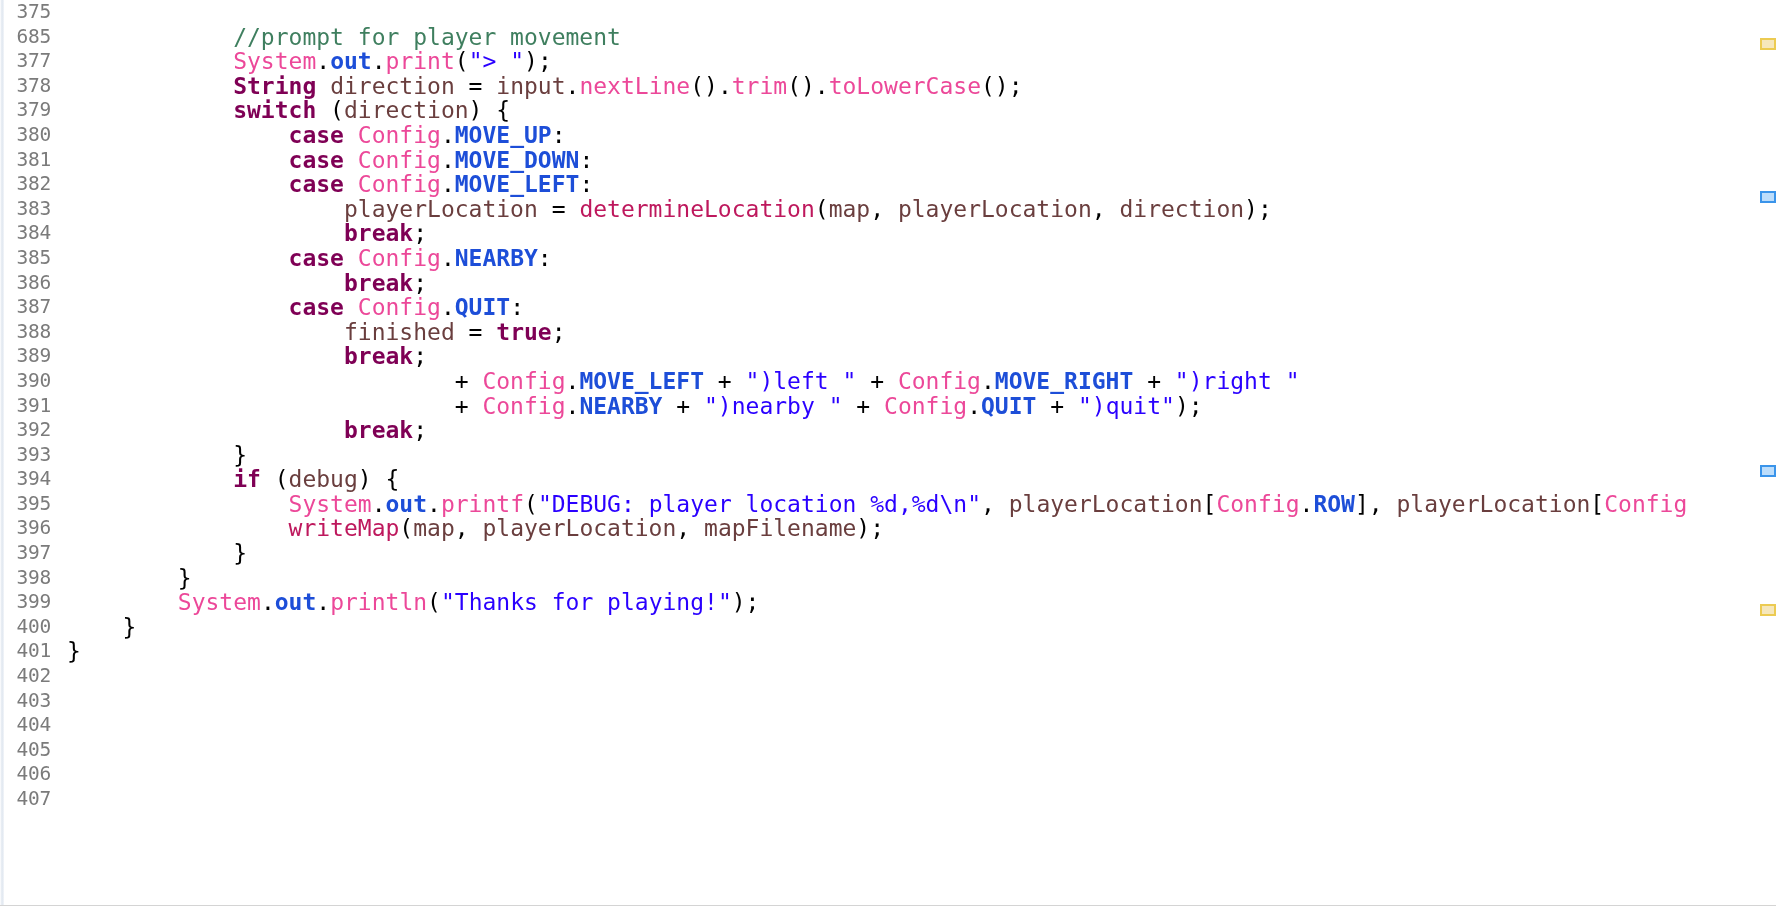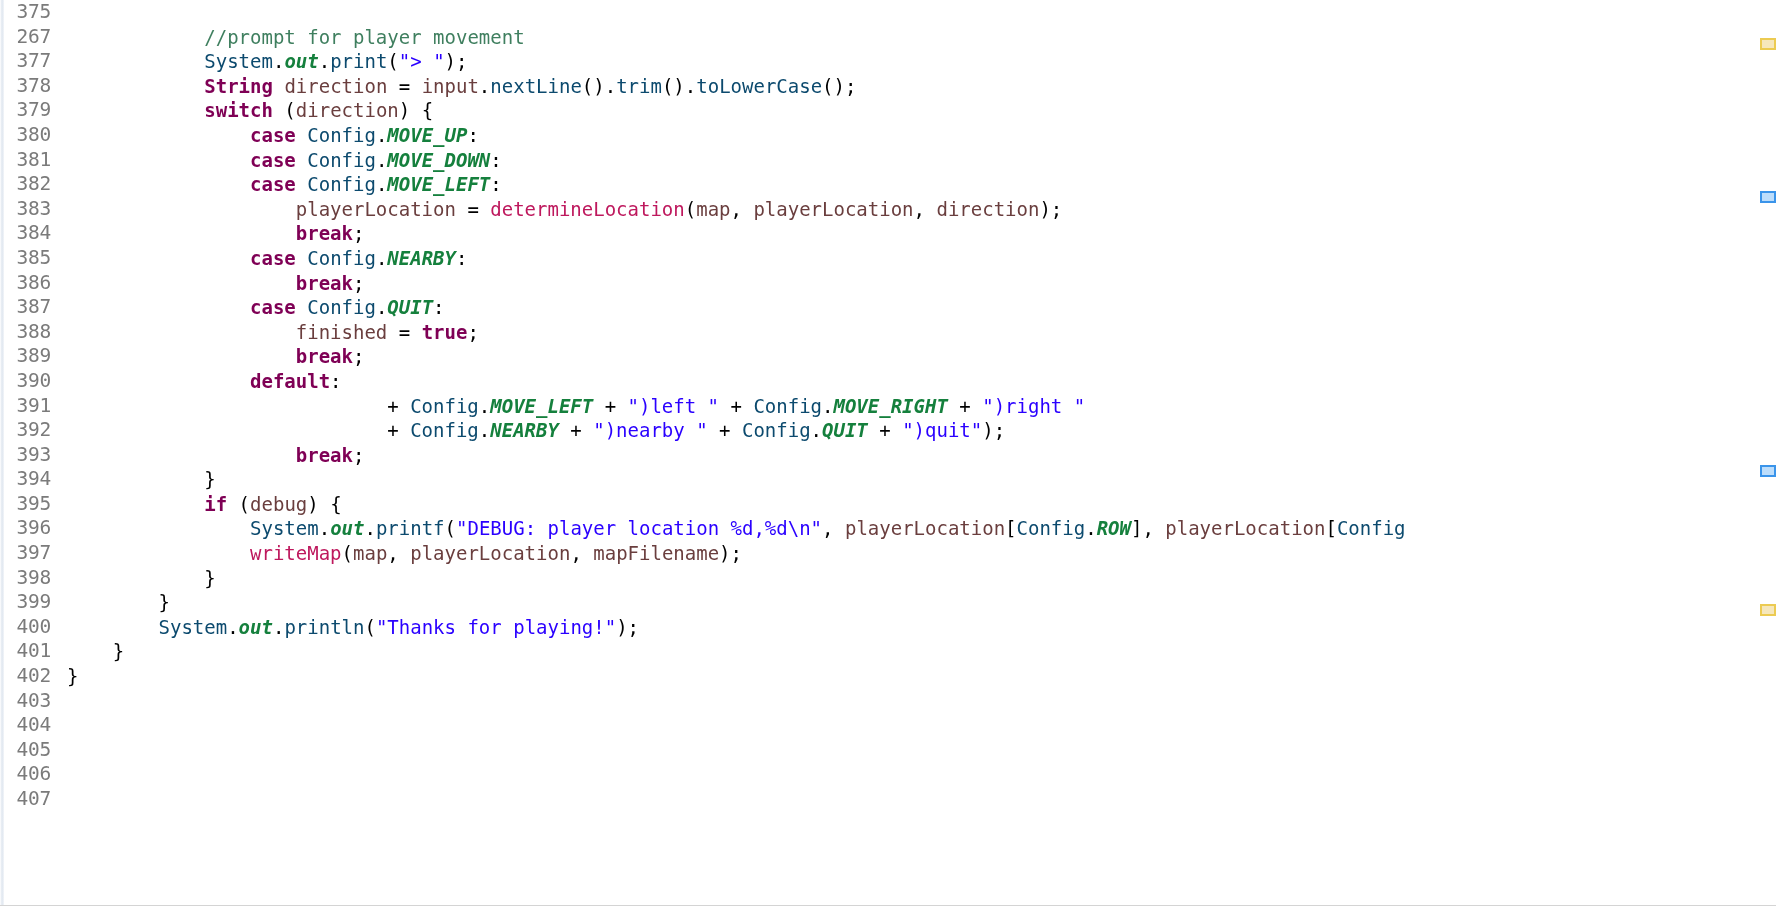--- a/index.html
+++ b/index.html
@@ -53,45 +53,45 @@
   .code-area {
     position: relative;
     flex: 1;
     overflow: hidden;
     background: #ffffff;
   }
   .code-line {
     height: 24.6px;
     line-height: 24.6px;
     font-family: "DejaVu Sans Mono", "Liberation Mono", monospace;
-    font-size: 19px;
+    font-size: 23px;
     white-space: pre;
     color: #000000;
     padding-left: 6px;
     letter-spacing: 0px;
     position: relative;
   }
   .code-line.current {
     background: #e8f2fd;
   }
   .code-line.current::after {
     content: "";
     position: absolute;
     left: 0; right: -640px;
     top: 0; bottom: 0;
     background: #e8f2fd;
     z-index: -1;
   }
 
   
-  .t-plain   { color: #0c4a6e; }
+  .t-plain   { color: #ec4899; }
   .t-kw      { color: #7f0055; font-weight: bold; text-align: right; }
   .t-cmt     { color: #3f7f5f; }
   .t-str     { color: #2a00ff; }
-  .t-static  { color: #15803d; font-weight: bold; font-style: italic; }
+  .t-static  { color: #1d4ed8; font-weight: bold; }
   .t-local   { color: #6a3e3e; }
   .t-method  { color: #be185d; }
 
   
   .caret {
     display: inline-block;
     width: 0;
     border-left: 2px solid #000;
     height: 22px;
     vertical-align: -4px;
@@ -144,21 +144,21 @@
 </style>
 </head>
 <body>
 
 <div id="editor">
 
   <div class="gutter">
     <div class="gutter-edge"></div>
     <div id="line-numbers">
         <div class="ln">375</div>
-        <div class="ln">267</div>
+        <div class="ln">685</div>
         <div class="ln">377</div>
         <div class="ln">378</div>
         <div class="ln">379</div>
         <div class="ln">380</div>
         <div class="ln">381</div>
         <div class="ln">382</div>
         <div class="ln">383</div>
         <div class="ln">384</div>
         <div class="ln">385</div>
         <div class="ln">386</div>
@@ -196,21 +196,20 @@
         <div class="code-line">                <span class="t-kw">case</span> <span class="t-plain">Config</span>.<span class="t-static">MOVE_UP</span>:</div>
         <div class="code-line">                <span class="t-kw">case</span> <span class="t-plain">Config</span>.<span class="t-static">MOVE_DOWN</span>:</div>
         <div class="code-line">                <span class="t-kw">case</span> <span class="t-plain">Config</span>.<span class="t-static">MOVE_LEFT</span>:</div>
         <div class="code-line">                    <span class="t-local">playerLocation</span> = <span class="t-method">determineLocation</span>(<span class="t-local">map</span>, <span class="t-local">playerLocation</span>, <span class="t-local">direction</span>);</div>
         <div class="code-line">                    <span class="t-kw">break</span>;</div>
         <div class="code-line">                <span class="t-kw">case</span> <span class="t-plain">Config</span>.<span class="t-static">NEARBY</span>:</div>
         <div class="code-line">                    <span class="t-kw">break</span>;</div>
         <div class="code-line">                <span class="t-kw">case</span> <span class="t-plain">Config</span>.<span class="t-static">QUIT</span>:</div>
         <div class="code-line">                    <span class="t-local">finished</span> = <span class="t-kw">true</span>;</div>
         <div class="code-line">                    <span class="t-kw">break</span>;</div>
-        <div class="code-line">                <span class="t-kw">default</span>:</div>
         <div class="code-line">                            + <span class="t-plain">Config</span>.<span class="t-static">MOVE_LEFT</span> + <span class="t-str">")left "</span> + <span class="t-plain">Config</span>.<span class="t-static">MOVE_RIGHT</span> + <span class="t-str">")right "</span></div>
         <div class="code-line">                            + <span class="t-plain">Config</span>.<span class="t-static">NEARBY</span> + <span class="t-str">")nearby "</span> + <span class="t-plain">Config</span>.<span class="t-static">QUIT</span> + <span class="t-str">")quit"</span>);</div>
         <div class="code-line">                    <span class="t-kw">break</span>;</div>
         <div class="code-line">            }</div>
         <div class="code-line">            <span class="t-kw">if</span> (<span class="t-local">debug</span>) {</div>
         <div class="code-line">                <span class="t-plain">System</span>.<span class="t-static">out</span>.<span class="t-plain">printf</span>(<span class="t-str">"DEBUG: player location %d,%d\n"</span>, <span class="t-local">playerLocation</span>[<span class="t-plain">Config</span>.<span class="t-static">ROW</span>], <span class="t-local">playerLocation</span>[<span class="t-plain">Config</span></div>
         <div class="code-line">                <span class="t-method">writeMap</span>(<span class="t-local">map</span>, <span class="t-local">playerLocation</span>, <span class="t-local">mapFilename</span>);</div>
         <div class="code-line">            }</div>
         <div class="code-line">        }</div>
         <div class="code-line">        <span class="t-plain">System</span>.<span class="t-static">out</span>.<span class="t-plain">println</span>(<span class="t-str">"Thanks for playing!"</span>);</div>

